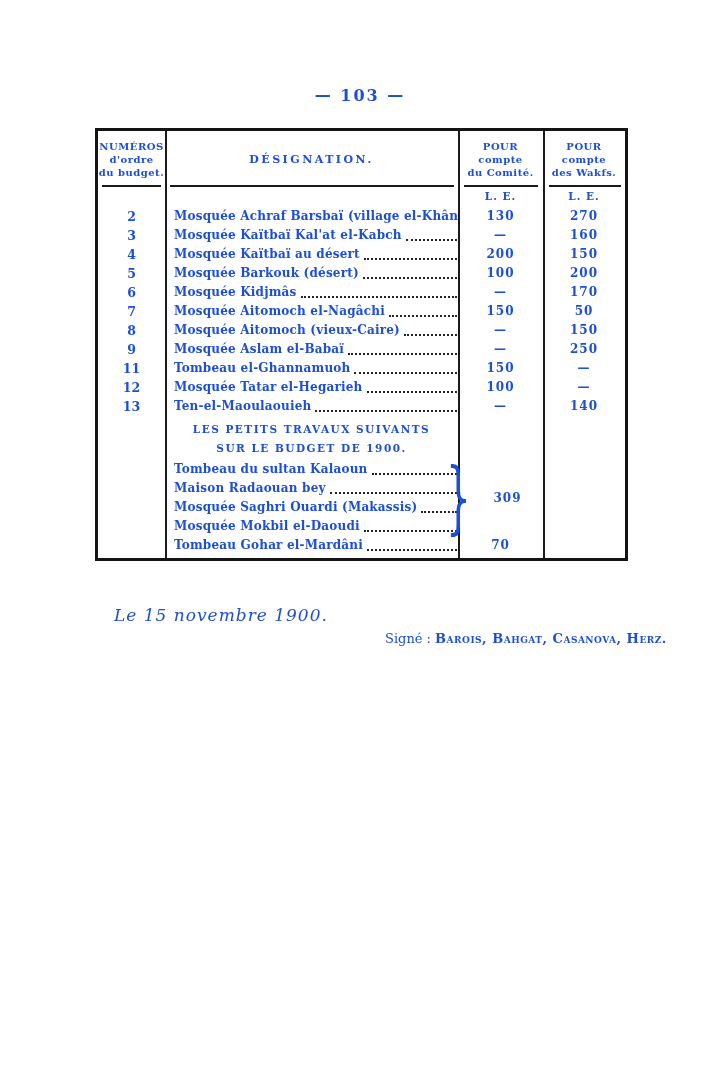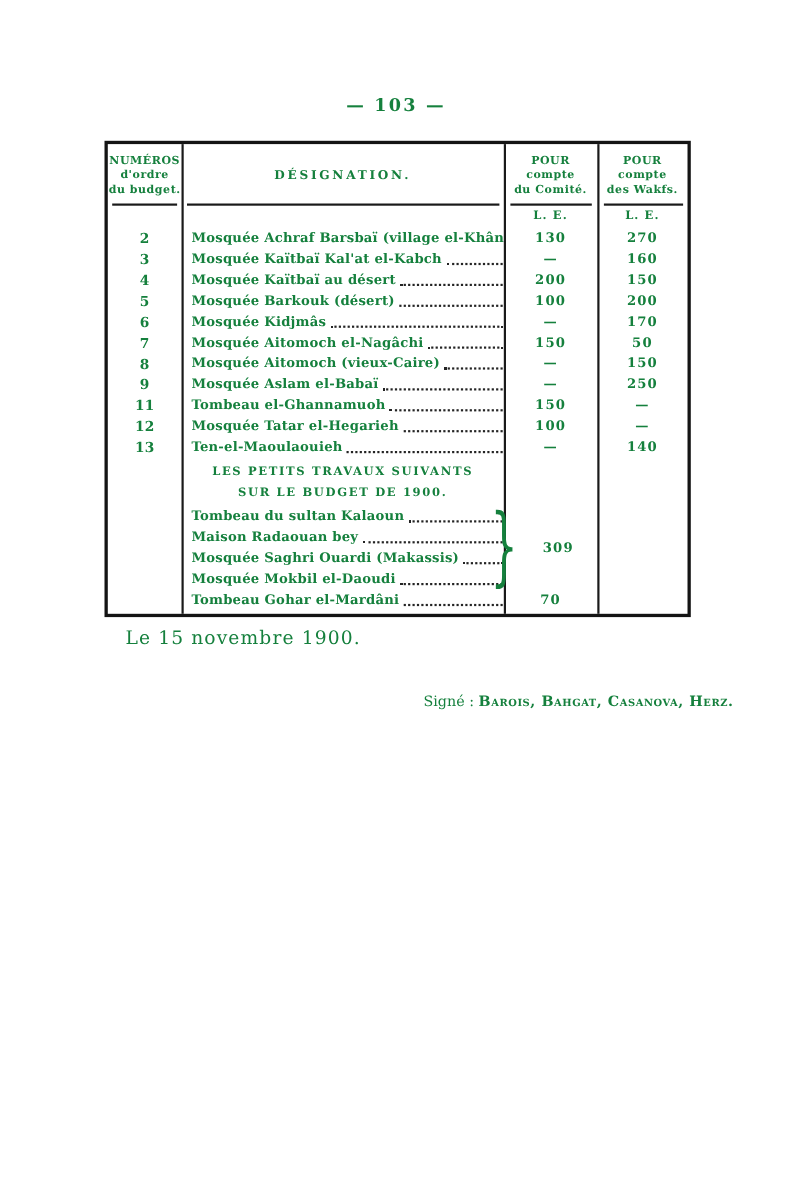--- a/index.html
+++ b/index.html
@@ -1,18 +1,18 @@
 <!DOCTYPE html>
 <html><head>
 <meta charset="utf-8">
 <style>
   html,body { margin:0; padding:0; background:#e8e8e8; }
   .page {
     position:relative; width:720px; height:1082px; margin:0 auto;
-    background:#ffffff; overflow:hidden; color:#15803d;
+    background:#ffffff; overflow:hidden; color:#1d4ed8;
     font-family:"DejaVu Serif","Liberation Serif",serif;
   }
   .page-number {
     position:absolute; top:86px; left:0; width:720px; text-align:center;
     font-size:16px; font-weight:bold; letter-spacing:2px;
   }
   
   .ctable {
     position:absolute; left:95px; top:128px; width:527px; height:427px;
     border:3px solid #141414;
@@ -57,22 +57,22 @@
     transform:scaleX(0.5); transform-origin:left center;
   }
   .group-value {
     position:absolute; left:360px; top:0; width:99px; height:76px;
     display:flex; align-items:center; justify-content:center;
     font-size:12px; font-weight:bold; letter-spacing:1px;
   }
 
   
   .date-line {
-    position:absolute; left:114px; top:570px;
-    font-size:17px; letter-spacing:1px; font-weight:500;
+    position:absolute; left:114px; top:605px;
+    font-size:17px; letter-spacing:1px; font-weight:500;font-style:italic;
   }
   .signature-line { position:absolute; left:357px; top:631px; font-size:13px;margin-left:28px; }
   .signed-names { font-variant:small-caps; font-weight:bold; letter-spacing:0.5px; }
 </style>
 </head>
 <body>
 
 <div class="page">
 
   <div class="page-number">— 103 —</div>

